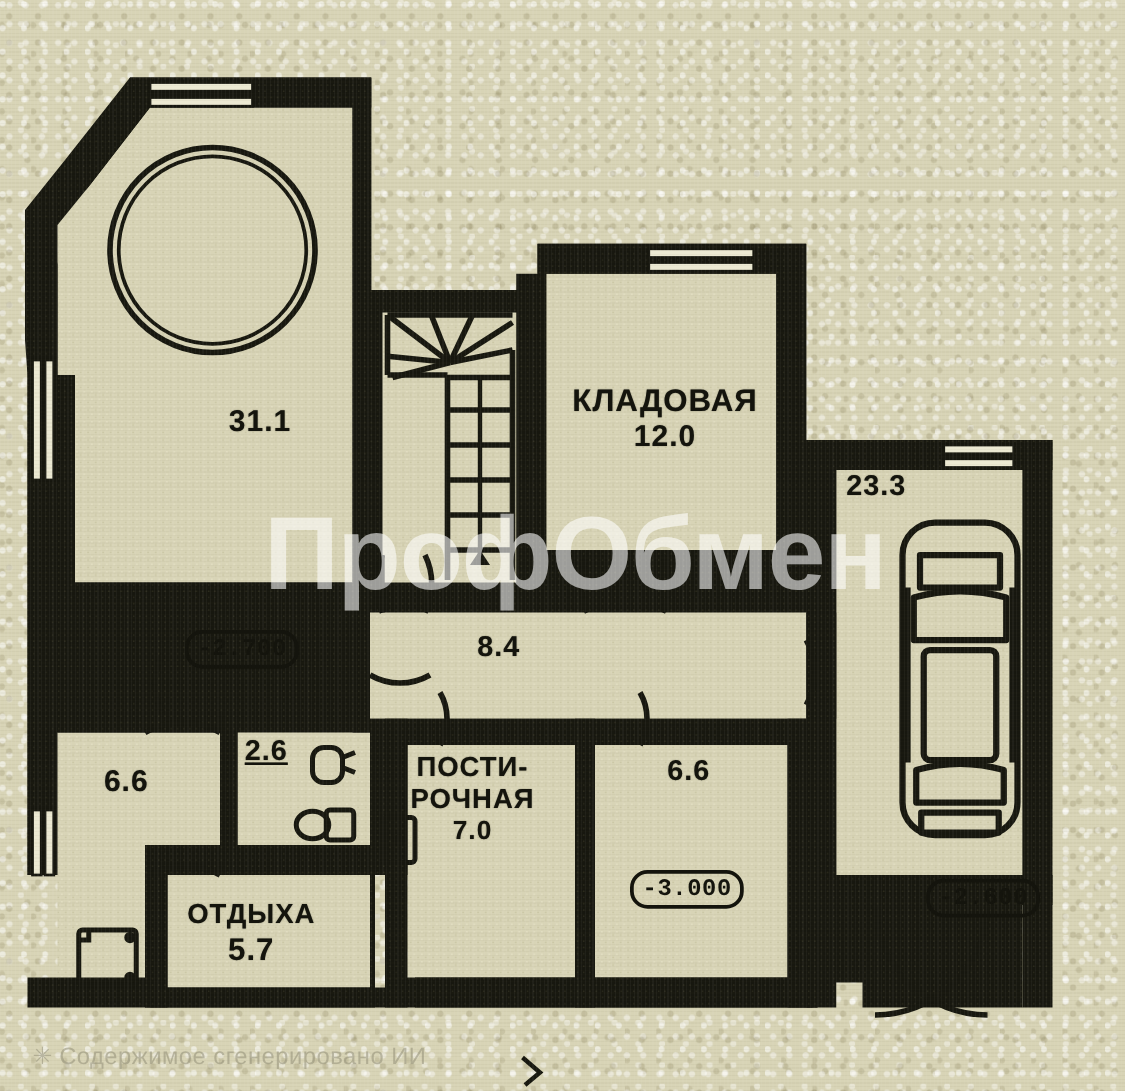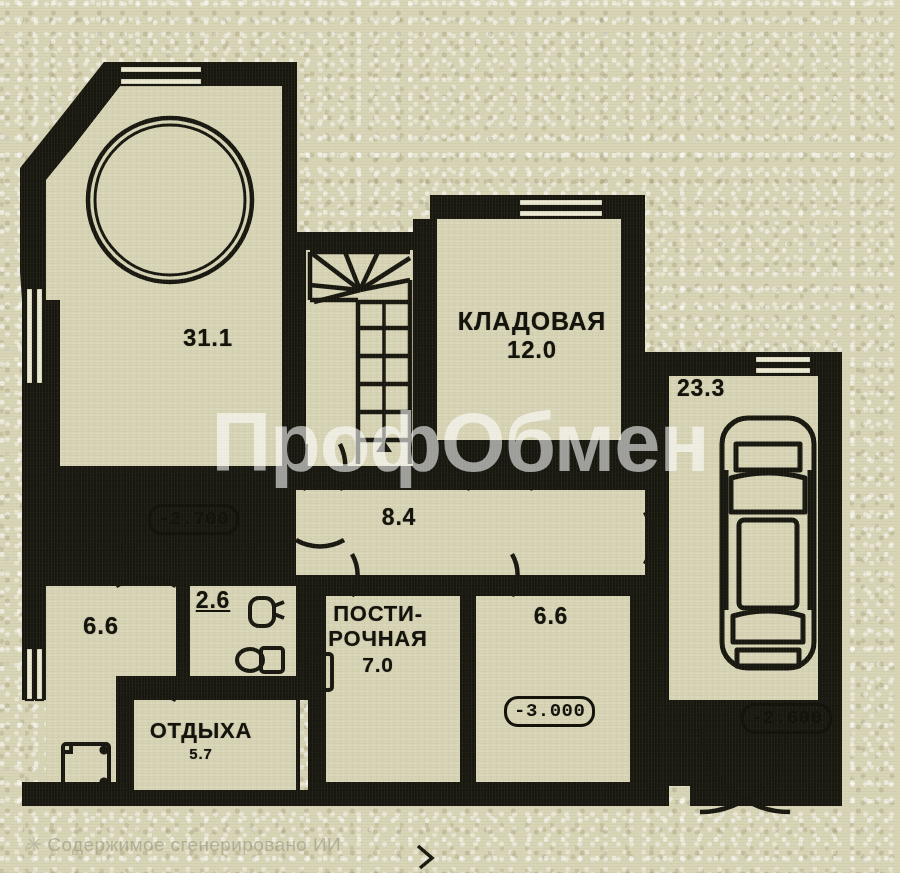--- a/index.html
+++ b/index.html
@@ -333,21 +333,21 @@
   <div id="noise-layer"></div>
 
   <div id="labels">
       <div class="lbl" style="left: 68px; top: 323px; width: 280px;"><div style="font-size: 24px; margin-top: 2px;">31.1</div></div>
       <div class="lbl" style="left: 392px; top: 307px; width: 280px;"><div style="font-size: 25px;">КЛАДОВАЯ</div><div style="font-size: 24px; margin-top: 2px;">12.0</div></div>
       <div class="lbl" style="left: 561px; top: 376px; width: 280px;"><div style="font-size: 23px; margin-top: 0px;">23.3</div></div>
       <div class="lbl" style="left: 259px; top: 505px; width: 280px;"><div style="font-size: 23px; margin-top: 0px;">8.4</div></div>
       <div class="lbl" style="left: 238px; top: 602px; width: 280px;"><div style="font-size: 22px;">ПОСТИ-
 РОЧНАЯ</div><div style="font-size: 21px; margin-top: 2px;">7.0</div></div>
       <div class="lbl" style="left: 411px; top: 602px; width: 280px;"><div style="font-size: 23px; margin-top: 2px;">6.6</div></div>
-      <div class="lbl" style="left: 61px; top: 719px; width: 280px;"><div style="font-size: 22px;">ОТДЫХА</div><div style="font-size: 15px; margin-top: 2px; text-align: center;">5.7</div></div>
+      <div class="lbl" style="left: 61px; top: 719px; width: 280px;"><div style="font-size: 22px;">ОТДЫХА</div><div style="font-size: 25px; margin-top: 2px; text-align: center;">5.7</div></div>
       <div class="lbl" style="left: -39px; top: 613px; width: 280px;"><div style="font-size: 24px; margin-top: 0px;">6.6</div></div>
       <div class="lbl" style="left: 73px; top: 588px; width: 280px; text-decoration: underline;"><div style="font-size: 23px; margin-top: 0px;">2.6</div></div>
     </div>
 
   <div id="levels">
       <div class="lvl" style="left: 148px; top: 504px;">-2.700</div>
       <div class="lvl" style="left: 504px; top: 696px;">-3.000</div>
       <div class="lvl" style="left: 741px; top: 703px;">-2.600</div>
     </div>
 

